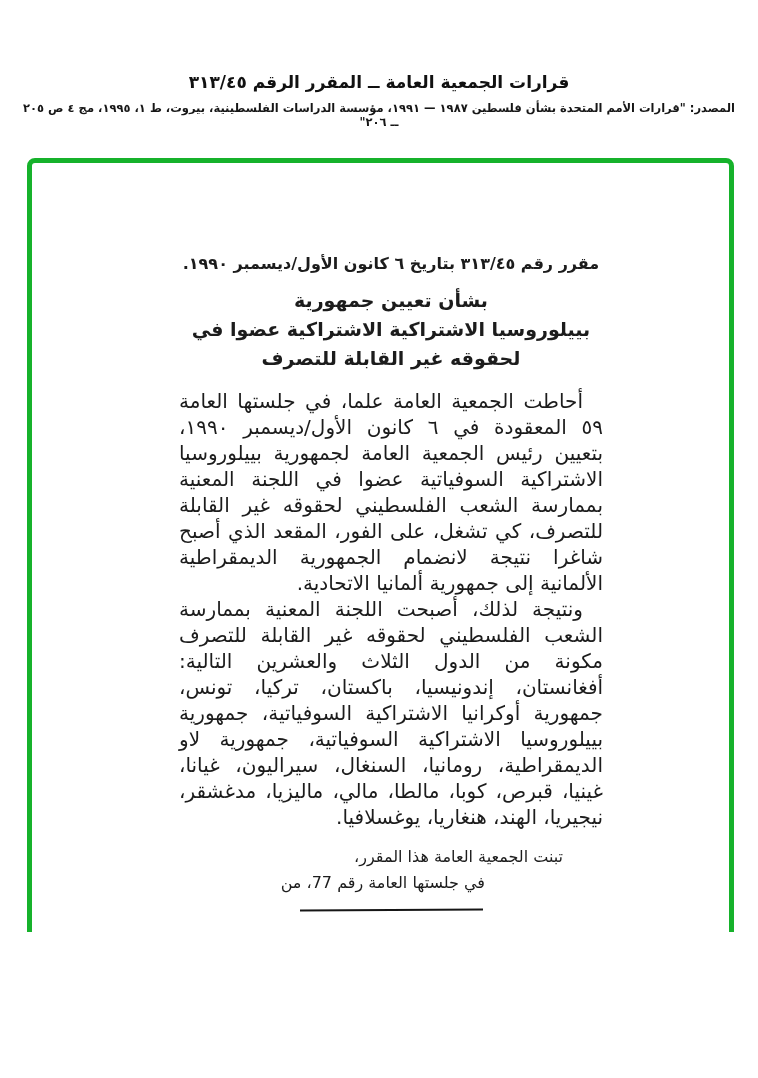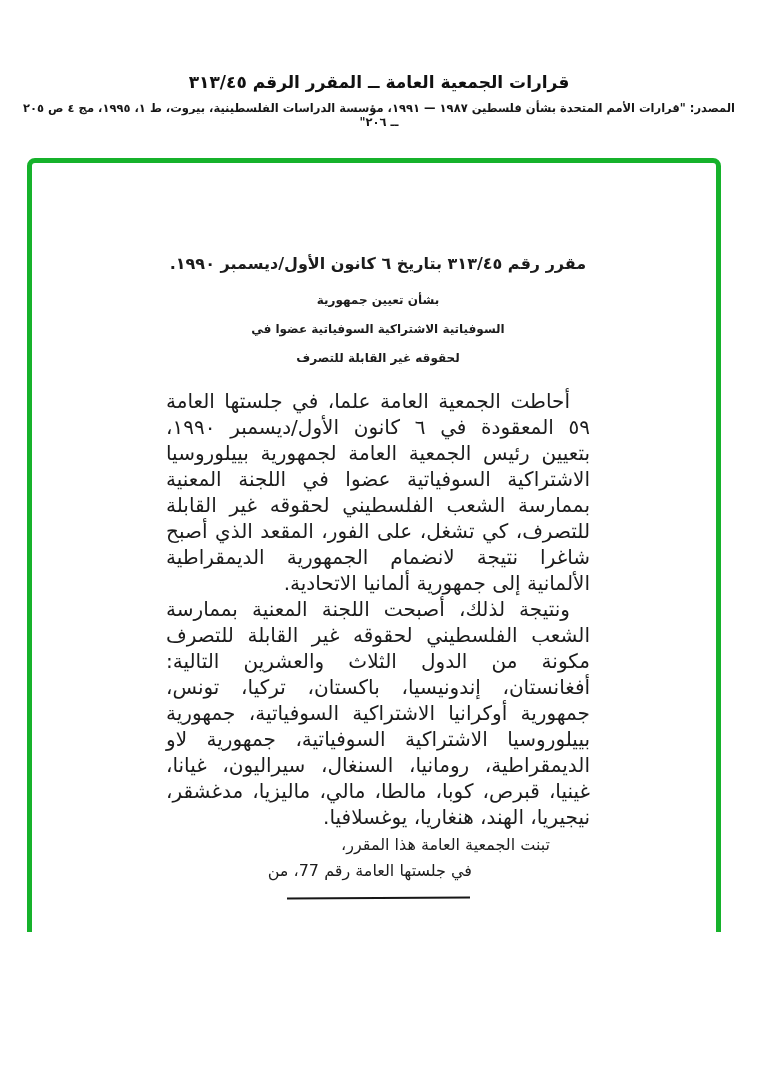--- a/index.html
+++ b/index.html
@@ -42,54 +42,55 @@
   
   .scan-frame {
     position: absolute;
     left: 27px;
     top: 158px;
     width: 684px;  
     height: 884px;
     border: 5px solid #16b22b;
     border-radius: 8px;
     background: #ffffff;
+    padding-left: 13px;
   }
 
   
   .doc-column {
     direction: rtl;
     margin: 86px 121px 0 134px; 
     width: 424px;
     color: #1c1c1c;
   }
   .doc-title {
     font-size: 16px;
     font-weight: bold;
     line-height: 30px;
     text-align: center;
     margin: 0 0 7px 0;
   }
   .doc-subtitles {
     margin: 0 0 15px 0;
   }
   .doc-subtitles .subtitle-line {
-    font-size: 12px;
+    font-size: 19px;
     font-weight: bold;
     line-height: 29px;
     text-align: center;
   }
   .doc-body p {
     margin: 0;
     font-size: 20px;
     line-height: 26px;
     text-align: justify;
     text-indent: 20px;
   }
   .doc-closing {
-    margin-top: 2px;
+    margin-top: 14px;
   }
   .doc-closing .closing-line {
     font-size: 16px;
     line-height: 26px;
     text-align: right;
   }
   .doc-closing .closing-line:nth-child(1) { padding-right: 40px; }
   .doc-closing .closing-line:nth-child(2) { padding-right: 118px; }
   .doc-closing .closing-line:nth-child(3) { padding-right: 165px; }
 
@@ -111,21 +112,21 @@
     <div class="hdr-source">المصدر: "قرارات الأمم المتحدة بشأن فلسطين ١٩٨٧ — ١٩٩١، مؤسسة الدراسات الفلسطينية، بيروت، ط ١، ١٩٩٥، مج ٤ ص ٢٠٥ ــ ٢٠٦"</div>
   </div>
 
   <div class="scan-frame">
     <div class="doc-column">
 
       <div class="doc-title">مقرر رقم ٣١٣/٤٥ بتاريخ ٦ كانون الأول/ديسمبر ١٩٩٠.</div>
 
       <div class="doc-subtitles">
           <div class="subtitle-line">بشأن تعيين جمهورية</div>
-          <div class="subtitle-line">السوفياتية الاشتراكية السوفياتية عضوا في</div>
+          <div class="subtitle-line">بييلوروسيا الاشتراكية الاشتراكية عضوا في</div>
           <div class="subtitle-line">لحقوقه غير القابلة للتصرف</div>
         </div>
 
       <div class="doc-body">
           <p class="body-paragraph">أحاطت الجمعية العامة علما، في جلستها العامة ٥٩ المعقودة في ٦ كانون الأول/ديسمبر ١٩٩٠، بتعيين رئيس الجمعية العامة لجمهورية بييلوروسيا الاشتراكية السوفياتية عضوا في اللجنة المعنية بممارسة الشعب الفلسطيني لحقوقه غير القابلة للتصرف، كي تشغل، على الفور، المقعد الذي أصبح شاغرا نتيجة لانضمام الجمهورية الديمقراطية الألمانية إلى جمهورية ألمانيا الاتحادية.</p>
           <p class="body-paragraph">ونتيجة لذلك، أصبحت اللجنة المعنية بممارسة الشعب الفلسطيني لحقوقه غير القابلة للتصرف مكونة من الدول الثلاث والعشرين التالية: أفغانستان، إندونيسيا، باكستان، تركيا، تونس، جمهورية أوكرانيا الاشتراكية السوفياتية، جمهورية بييلوروسيا الاشتراكية السوفياتية، جمهورية لاو الديمقراطية، رومانيا، السنغال، سيراليون، غيانا، غينيا، قبرص، كوبا، مالطا، مالي، ماليزيا، مدغشقر، نيجيريا، الهند، هنغاريا، يوغسلافيا.</p>
         </div>
 
       <div class="doc-closing">
           <div class="closing-line">تبنت الجمعية العامة هذا المقرر،</div>

